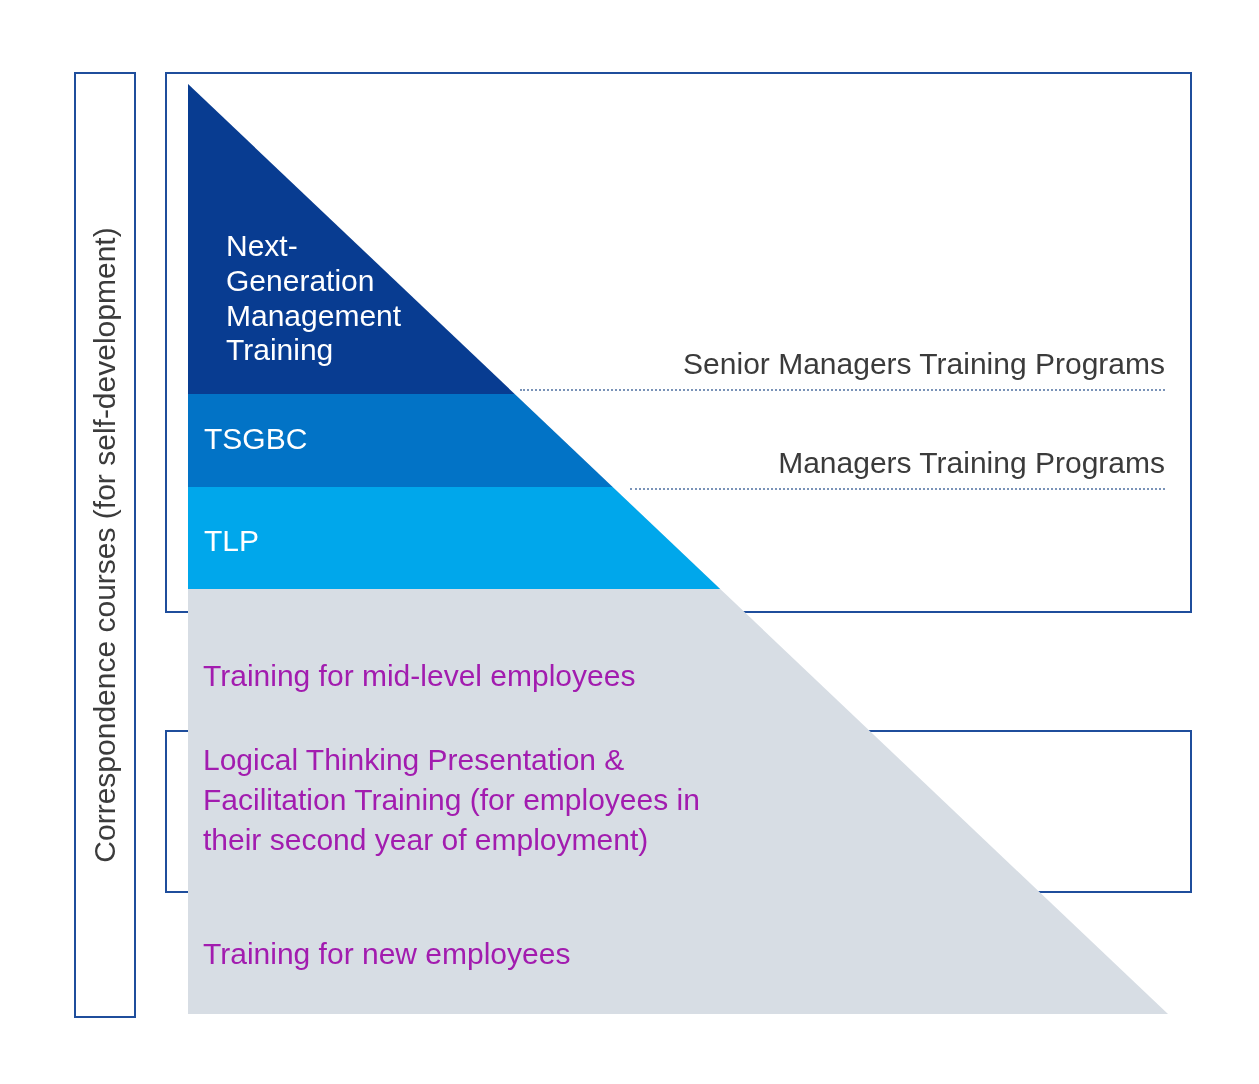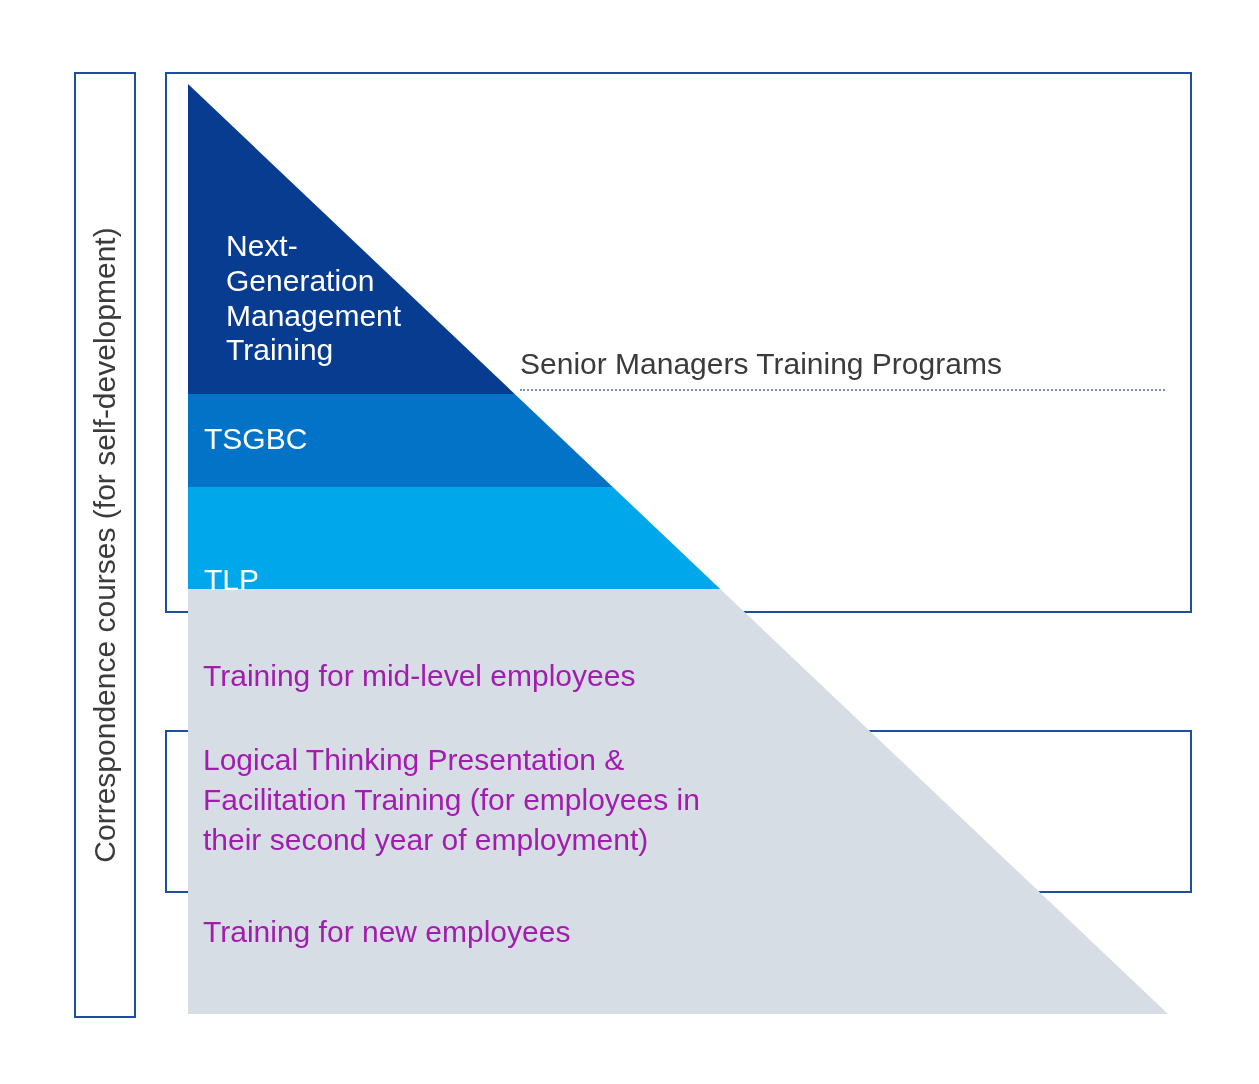--- a/index.html
+++ b/index.html
@@ -111,26 +111,26 @@
   .band-label {
     position: absolute;
     left: 16px;
     color: #ffffff;
     font-size: 30px;
     line-height: 1.16;
     z-index: 3;
   }
   #label-next  { top: 145px; }
   #label-tsgbc { top: 338px; }
-  #label-tlp   { top: 440px; margin-top: 39px; }
+  #label-tlp   { top: 440px; }
 
   
   .prog {
     position: absolute;
-    text-align: left;
+    text-align: right;
     color: #3b3b3b;
     font-size: 30px;
     line-height: 1.3;
     z-index: 4;
   }
   .prog .rule {
     border-bottom: 2px dotted #7a93b8;
     margin-top: 6px;
   }
   #prog-senior { left: 520px; top: 344px; width: 645px; }
@@ -143,21 +143,21 @@
   
   .grey-text {
     position: absolute;
     color: #a21caf;
     font-size: 30px;
     line-height: 1.33;
     z-index: 5;
   }
   #txt-mid   { left: 203px; top: 656px; width: 700px; }
   #txt-logic { left: 203px; top: 740px; width: 760px; }
-  #txt-new   { left: 203px; top: 912px; width: 700px; }
+  #txt-new   { left: 203px; top: 934px; width: 700px; }
 </style>
 </head>
 <body>
 
 <div id="canvas">
 
   <div class="side-box">
     <div class="side-label">Correspondence courses (for self-development)</div>
   </div>
 
@@ -183,20 +183,24 @@
 Management
 Training</div>
     <div class="band-label" id="label-tsgbc">TSGBC</div>
     <div class="band-label" id="label-tlp">TLP</div>
   </div>
 
   <div class="prog" id="prog-senior">
     <div>Senior Managers Training Programs</div>
     <div class="rule"></div>
   </div>
+  <div class="prog" id="prog-managers">
+    <div>Managers Training Programs</div>
+    <div class="rule"></div>
+  </div>
 
   <div class="grey-text" id="txt-mid">Training for mid-level employees</div>
   <div class="grey-text" id="txt-logic" style="white-space: pre-line;">Logical Thinking Presentation &amp;
 Facilitation Training (for employees in
 their second year of employment)</div>
   <div class="grey-text" id="txt-new">Training for new employees</div>
 
 </div>
 
 </body></html>

